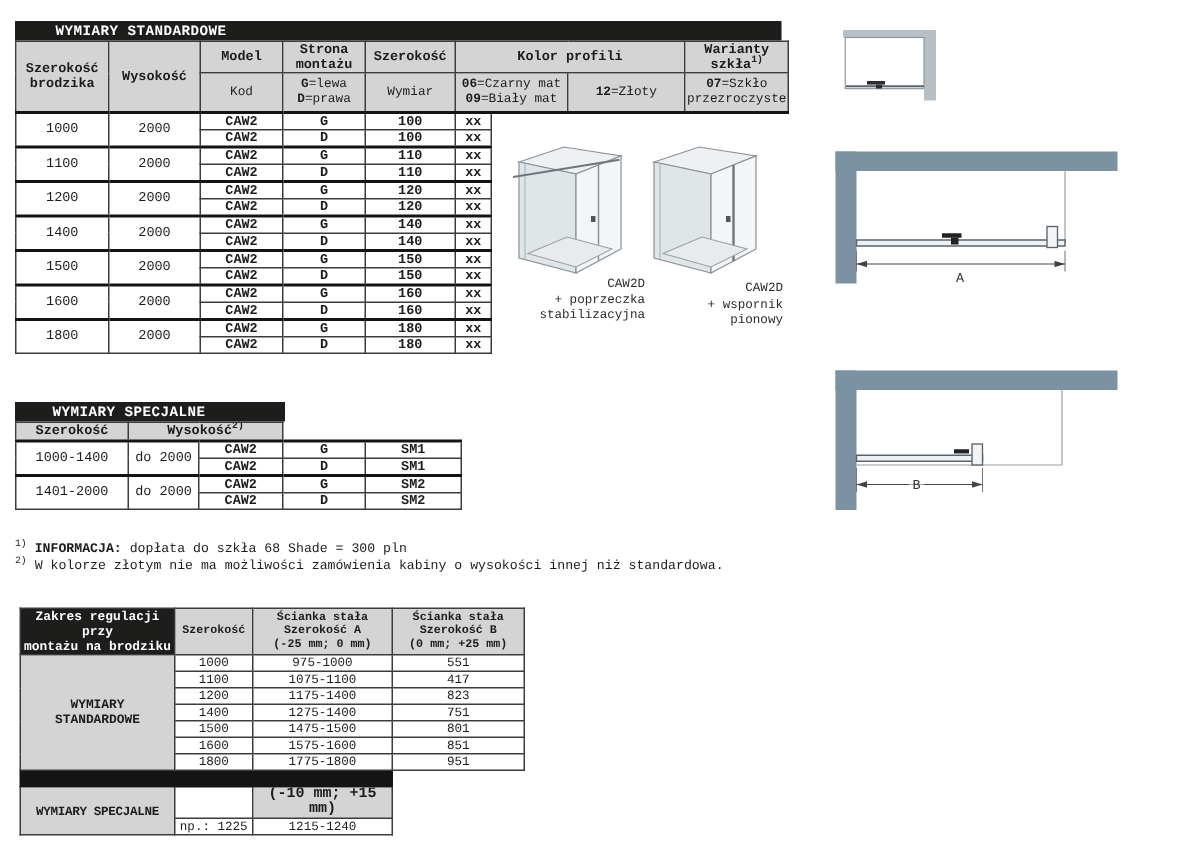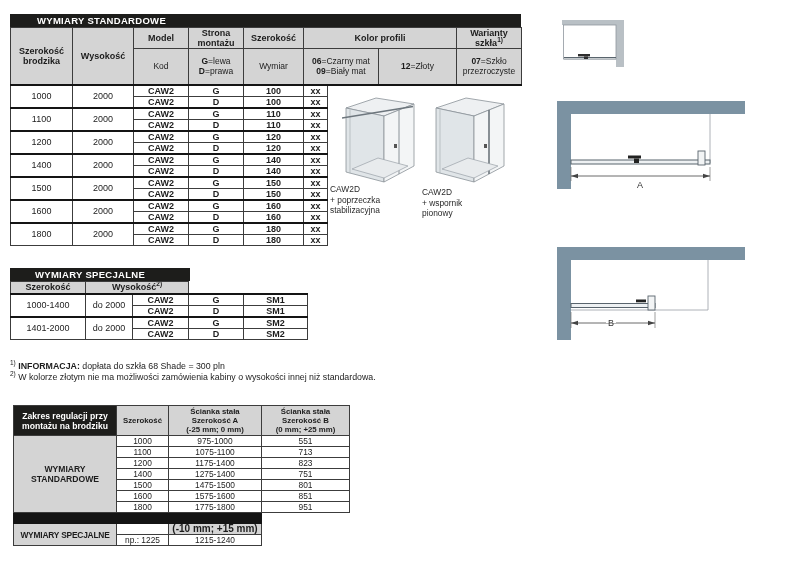--- a/index.html
+++ b/index.html
@@ -1,51 +1,51 @@
 <!DOCTYPE html>
 <html><head>
 <meta charset="utf-8">
 <style>
   html,body{margin:0;padding:0;background:#fff;}
   #page{position:relative;width:800px;height:567px;background:#fff;overflow:hidden;
-        font-family:Liberation Sans, sans-serif;color:#1c1c1c;}
+        font-family:Liberation Mono, monospace;color:#1c1c1c;}
   .abs{position:absolute;}
   .pre{white-space:pre-line;text-align:center;}
   .b{font-weight:bold;}
   
   .blackbar{background:#1d1d1b;color:#fff;font-weight:bold;font-size:9.5px;
             display:flex;align-items:center;letter-spacing:.3px;height:13px;box-sizing:border-box;}
   
   table{border-collapse:collapse;table-layout:fixed;}
   td,th{border:1px solid #3c3c3c;padding:0 1px;text-align:center;vertical-align:middle;
         font-size:9px;line-height:10px;overflow:hidden;box-sizing:border-box;}
   th{background:#d4d4d4;font-weight:bold;}
   th.sub{font-weight:normal;font-size:8.5px;}
   td.void,th.void{border:none;background:#fff;}
   tr.grp td{border-top:2px solid #141414;}
   #std-table td{height:11.5px;}
   #std-table tr.hA th{height:20px;}
-  #std-table tr.hB th{height:36px;}
+  #std-table tr.hB th{height:26px;}
   #spc-table td{height:11.5px;}
   #spc-table th{height:12px;}
   sup{font-size:6.5px;vertical-align:super;line-height:0;}
   
   .rednote{color:#e8432e;font-size:7.6px;line-height:9px;margin:0;}
   
   .fnote{font-size:8.8px;line-height:11.5px;margin:0;color:#1c1c1c;}
   
   #adj-table th{font-size:7.8px;line-height:9px;margin-left:16px;}
   #adj-table td{height:11px;font-size:8.4px;}
   #adj-table th.corner{background:#1d1d1b;color:#fff;font-size:8.6px;line-height:10px;}
   #adj-table td.lbl{background:#d4d4d4;font-weight:bold;font-size:8.6px;line-height:10px;}
   #adj-table td.slbl{font-size:8.4px;letter-spacing:-.2px;}
   #adj-table td.sep{background:#141414;border:1px solid #141414;height:5px;}
   #adj-table td.range{background:#d4d4d4;font-weight:bold;font-size:10px;}
   
-  .caption{position:absolute;text-align:left;font-size:8.4px;line-height:10.5px;color:#2a2a2a;}
+  .caption{position:absolute;text-align:right;font-size:8.4px;line-height:10.5px;color:#2a2a2a;}
   svg{display:block;}
 </style>
 </head>
 <body>
 
 <div id="page">
 
   <div class="abs blackbar" style="left:10px;top:14px;width:511px;padding-left:27px;">WYMIARY STANDARDOWE</div>
 
   <table id="std-table" class="abs" style="left:10px;top:27px;">
@@ -270,21 +270,21 @@
         <tr>
           <td class="lbl pre" rowspan="7">WYMIARY
 STANDARDOWE</td>
           <td>1000</td>
           <td>975-1000</td>
           <td>551</td>
         </tr>
         <tr>
           <td>1100</td>
           <td>1075-1100</td>
-          <td>713</td>
+          <td>417</td>
         </tr>
         <tr>
           <td>1200</td>
           <td>1175-1400</td>
           <td>823</td>
         </tr>
         <tr>
           <td>1400</td>
           <td>1275-1400</td>
           <td>751</td>

